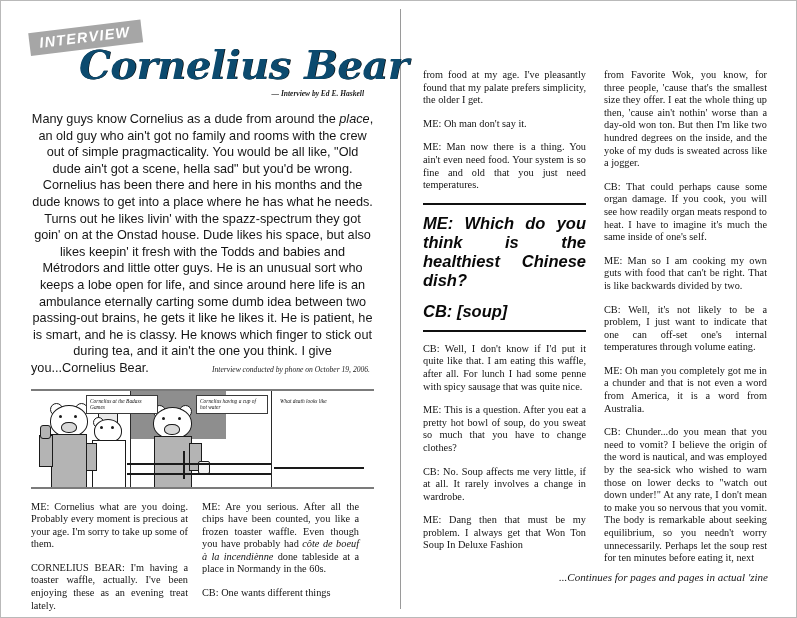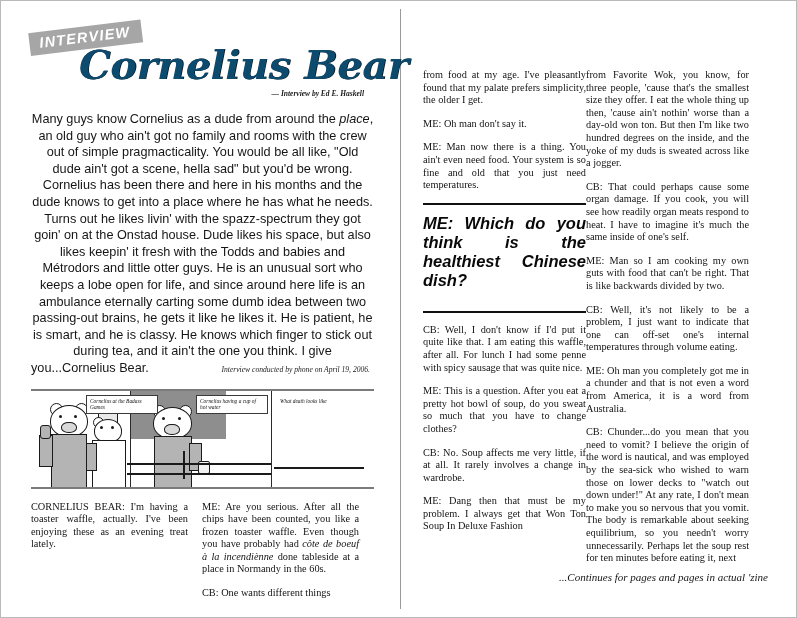--- a/index.html
+++ b/index.html
@@ -219,20 +219,21 @@
   .right-page {
     position: absolute;
     left: 400px; top: 0;
     width: 397px;
     height: 618px;
     box-sizing: border-box;
     padding: 68px 30px 18px 22px;
   }
   .right-cols {
     display: flex;
+    gap: 18px;
     height: 470px;
   }
   .right-cols .col { width: 163px; }
 
   .pullquote {
     border-top: 2.2px solid #101010;
     border-bottom: 2.2px solid #101010;
     padding: 9px 0 9px 0;
     margin: 5px 0 11px 0;
   }
@@ -277,21 +278,21 @@
     <div class="masthead">
       <div class="interview-flag">INTERVIEW</div>
       <div class="title-script">Cornelius Bear</div>
       <div class="byline">— Interview by Ed E. Haskell</div>
     </div>
 
     <div class="lede">
       <span>Many guys know Cornelius as a dude from around the </span><em>place</em><span>, an old guy who ain't got no family and rooms with the crew out of simple pragmacticality. You would be all like, "Old dude ain't got a scene, hella sad" but you'd be wrong. Cornelius has been there and here in his months and the dude knows to get into a place where he has what he needs. Turns out he likes livin' with the spazz-spectrum they got goin' on at the Onstad house. Dude likes his space, but also likes keepin' it fresh with the Todds and babies and Métrodors and little otter guys. He is an unusual sort who keeps a lobe open for life, and since around here life is an ambulance eternally carting some dumb idea between two passing-out brains, he gets it like he likes it. He is patient, he is smart, and he is classy. He knows which finger to stick out during tea, and it ain't the one you think. I give</span>
       <div class="lede-tail">
         <span class="closing">you...Cornelius Bear.</span>
-        <span class="lede-note">Interview conducted by phone on April 19, 2006.</span>
+        <span class="lede-note">Interview conducted by phone on October 19, 2006.</span>
       </div>
     </div>
 
     <div class="comic">
       <div class="comic-inner">
 
         <div class="dark-wall" style="left:99px; top:0px; width:96px; height:48px;"></div>
 
         <div class="panel-div" style="left:99px;"></div>
         <div class="panel-div" style="left:240px;"></div>
@@ -337,39 +338,41 @@
         <div class="rail" style="left:243px; top:76px; width:88px; height:0px;"></div>
 
         <div class="cap" style="left:55px; top:4px;">Cornelius at the Badass Games</div>
         <div class="cap" style="left:165px; top:4px;">Cornelius having a cup of hot water</div>
         <div class="cap" style="left:245px; top:4px; border-color:transparent;">What death looks like</div>
       </div>
     </div>
 
     <div class="left-cols">
       <div class="col body-serif">
+        <p>ME: Cornelius what are you doing. Probably every moment is precious at your age. I'm sorry to take up some of them.</p>
         <p>CORNELIUS BEAR: I'm having a toaster waffle, actually. I've been enjoying these as an evening treat lately.</p>
       </div>
       <div class="col body-serif">
         <p>ME: Are you serious. After all the chips have been counted, you like a frozen toaster waffle. Even though you have probably had <em>côte de boeuf à la incendiènne</em> done tableside at a place in Normandy in the 60s.</p>
         <p>CB: One wants different things</p>
       </div>
     </div>
   </div>
 
   <div class="right-page">
     <div class="right-cols">
 
       <div class="col body-serif">
         <p>from food at my age. I've pleasantly found that my palate prefers simplicity, the older I get.</p>
         <p>ME: Oh man don't say it.</p>
         <p>ME: Man now there is a thing. You ain't even need food. Your system is so fine and old that you just need temperatures.</p>
 
         <div class="pullquote">
           <p class="pq-q">ME: Which do you think is the healthiest Chinese dish?</p>
+          <p class="pq-a">CB: [soup]</p>
         </div>
 
         <p>CB: Well, I don't know if I'd put it quite like that. I am eating this waffle, after all. For lunch I had some penne with spicy sausage that was quite nice.</p>
         <p>ME: This is a question. After you eat a pretty hot bowl of soup, do you sweat so much that you have to change clothes?</p>
         <p>CB: No. Soup affects me very little, if at all. It rarely involves a change in wardrobe.</p>
         <p>ME: Dang then that must be my problem. I always get that Won Ton Soup In Deluxe Fashion</p>
       </div>
 
       <div class="col body-serif">
         <p>from Favorite Wok, you know, for three people, 'cause that's the smallest size they offer. I eat the whole thing up then, 'cause ain't nothin' worse than a day-old won ton. But then I'm like two hundred degrees on the inside, and the yoke of my duds is sweated across like a jogger.</p>

